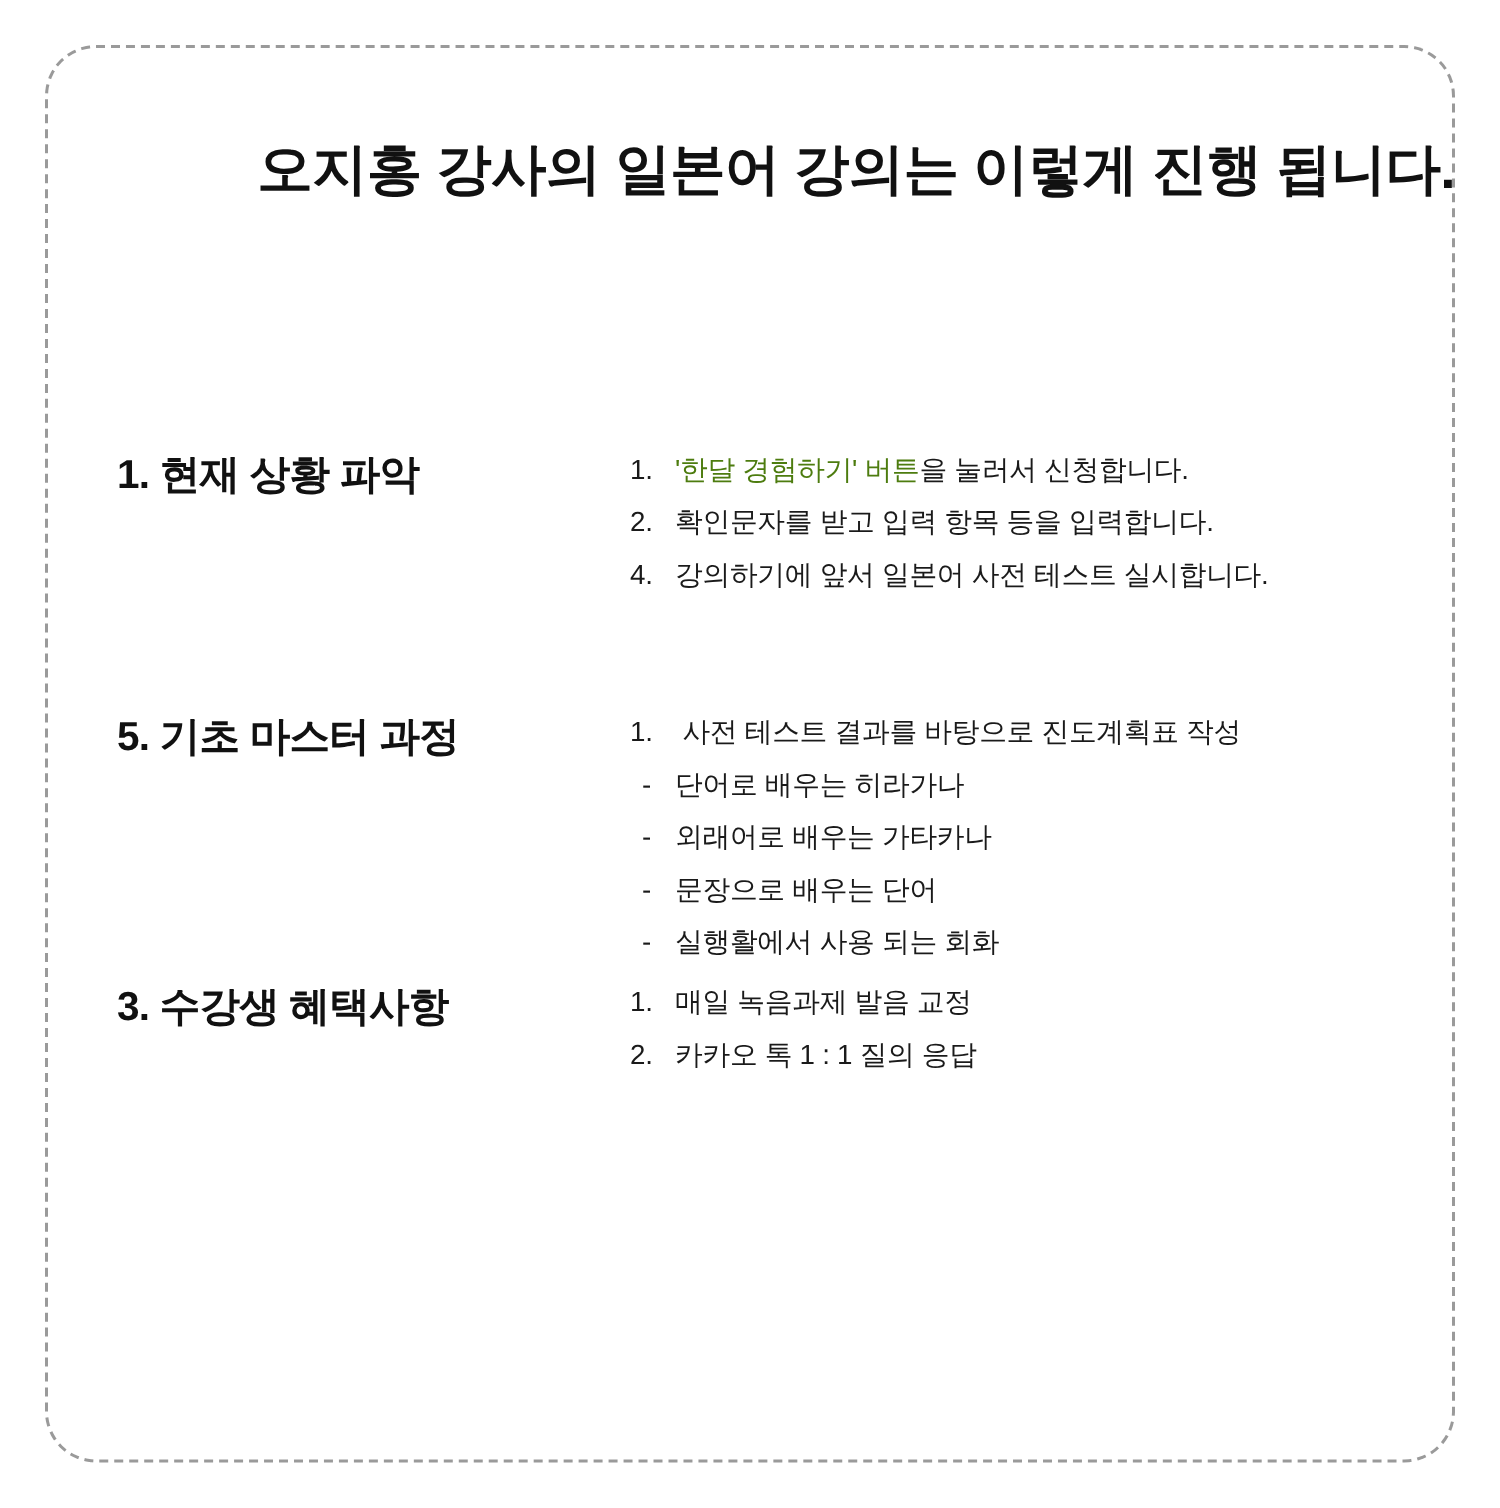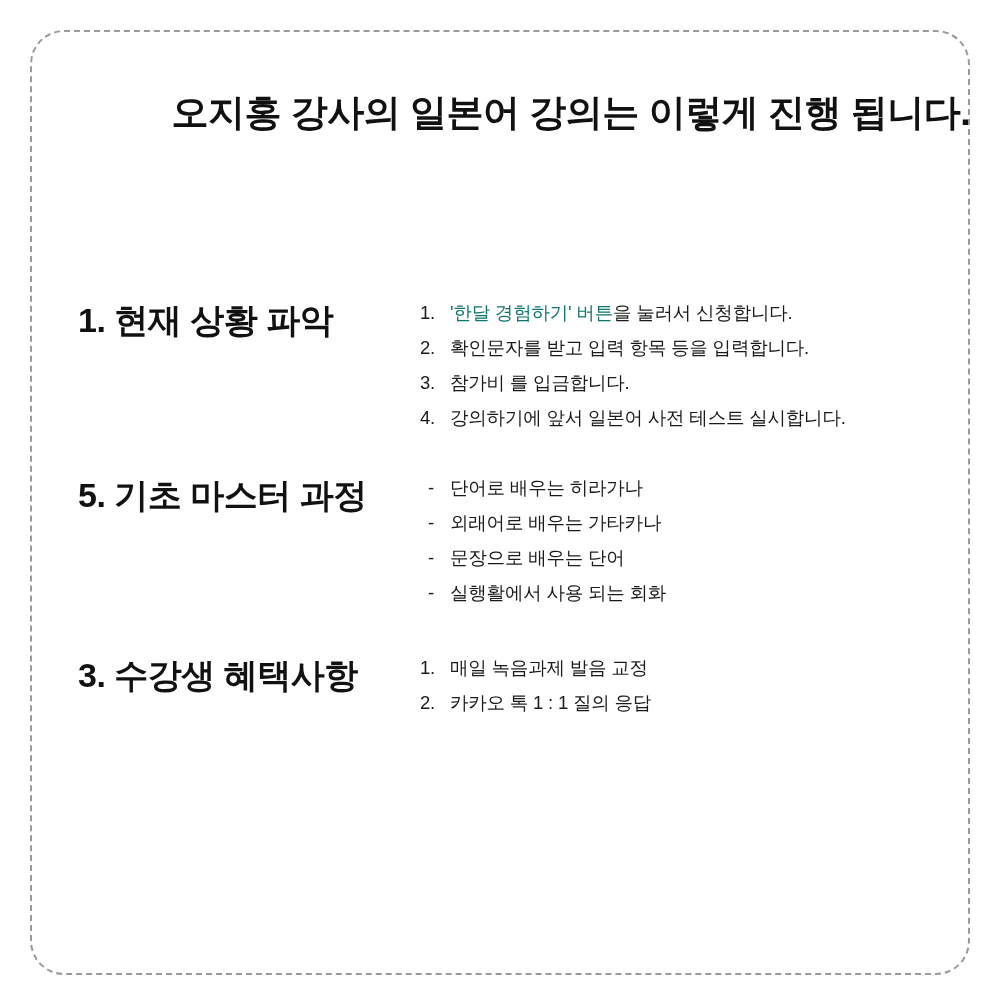--- a/index.html
+++ b/index.html
@@ -57,21 +57,21 @@
 
   .section {
     position: absolute;
     left: 0;
     width: 940px;
   }
 
   .section-heading {
     position: absolute;
     left: 48px;
-    font-size: 34px;
+    font-size: 27px;
     font-weight: bold;
     color: #111111;
     letter-spacing: -0.5px;
     white-space: nowrap;
   }
 
   .section-body {
     position: absolute;
     left: 390px;
     width: 520px;
@@ -92,21 +92,21 @@
   }
 
   .marker.dash {
     width: 30px;
     padding-left: 8px;
     box-sizing: border-box;
   }
 
   .highlight {
     background: #ffffff;
-    color: #0f766e;
+    color: #4d7c0f;
   }
 
   .sec1 { top: 250px; }
   .sec1 .section-heading { top: 18px; }
   .sec1 .section-body { top: 15px; }
 
   .sec2 { top: 425px; }
   .sec2 .section-heading { top: 18px; }
   .sec2 .section-body { top: 15px; }
 
@@ -127,31 +127,31 @@
     <div class="section sec1">
       <div class="section-heading">1. 현재 상황 파악</div>
       <div class="section-body">
         <div class="body-line">
           <span class="marker">1.</span><span class="highlight">'한달 경험하기' 버튼</span><span>을 눌러서 신청합니다.</span>
         </div>
         <div class="body-line">
           <span class="marker">2.</span><span>확인문자를 받고  입력 항목 등을 입력합니다.</span>
         </div>
         <div class="body-line">
-          <span class="marker">3.</span><span>참가비 를 입금합니다.</span>
-        </div>
-        <div class="body-line">
           <span class="marker">4.</span><span>강의하기에 앞서 일본어 사전 테스트 실시합니다.</span>
         </div>
       </div>
     </div>
 
     <div class="section sec2">
       <div class="section-heading">5. 기초 마스터 과정</div>
       <div class="section-body">
+        <div class="body-line">
+          <span class="marker">1.</span><span> 사전 테스트 결과를 바탕으로 진도계획표 작성</span>
+        </div>
         <div class="body-line">
           <span class="marker dash">-</span><span>단어로 배우는 히라가나</span>
         </div>
         <div class="body-line">
           <span class="marker dash">-</span><span>외래어로 배우는 가타카나</span>
         </div>
         <div class="body-line">
           <span class="marker dash">-</span><span>문장으로 배우는 단어</span>
         </div>
         <div class="body-line">

